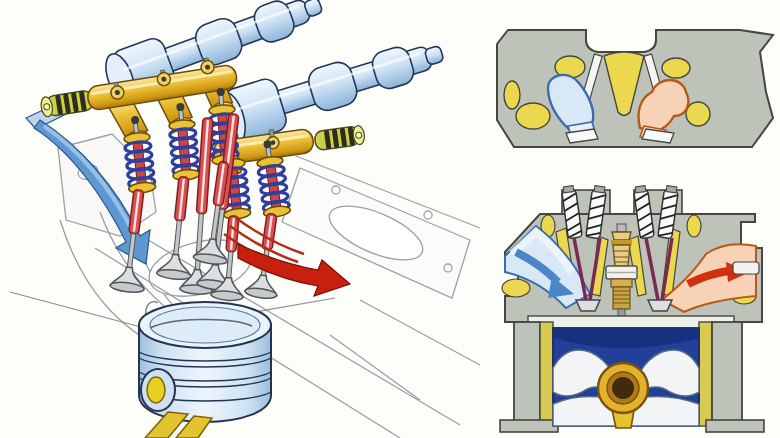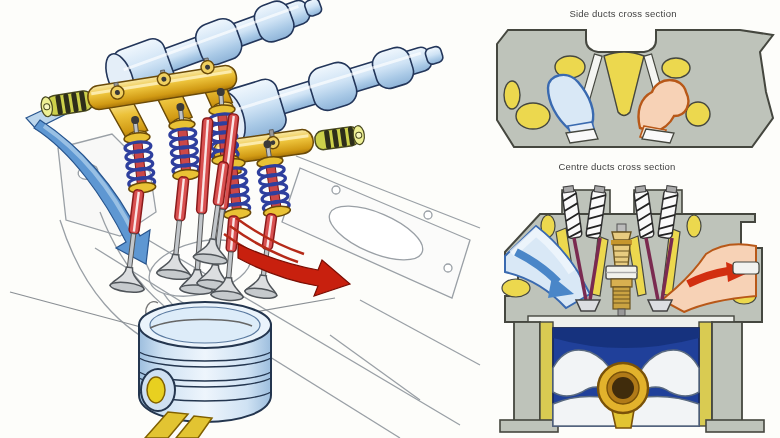--- a/index.html
+++ b/index.html
@@ -344,15 +344,13 @@
         <circle cx="623" cy="388" r="25" fill="#e2b22c" stroke="#7a5208" stroke-width="2.4"></circle>
         <circle cx="623" cy="388" r="16" fill="#b07a18" stroke="#7a5208" stroke-width="1.4"></circle>
         <circle cx="623" cy="388" r="11" fill="#402c0c"></circle>
       </g>
     </g>
 
     <rect x="733" y="262" width="26" height="12" rx="3" fill="#f2f3f0" stroke="#45473f" stroke-width="1.2"></rect>
   </g>
 </svg>
 
-<div class="caption caption-side">Side ducts cross section</div>
-<div class="caption caption-centre">Centre ducts cross section</div>
 </div>
 
 </body></html>

